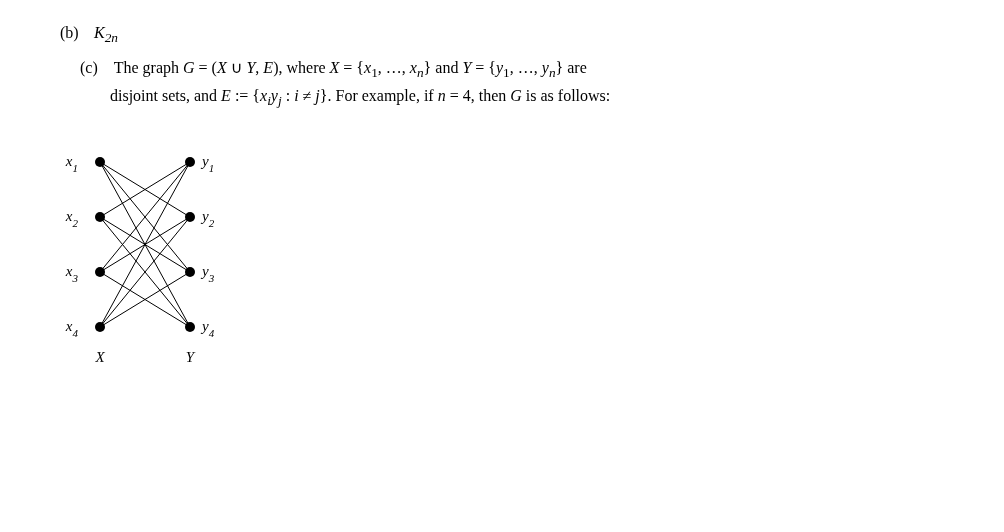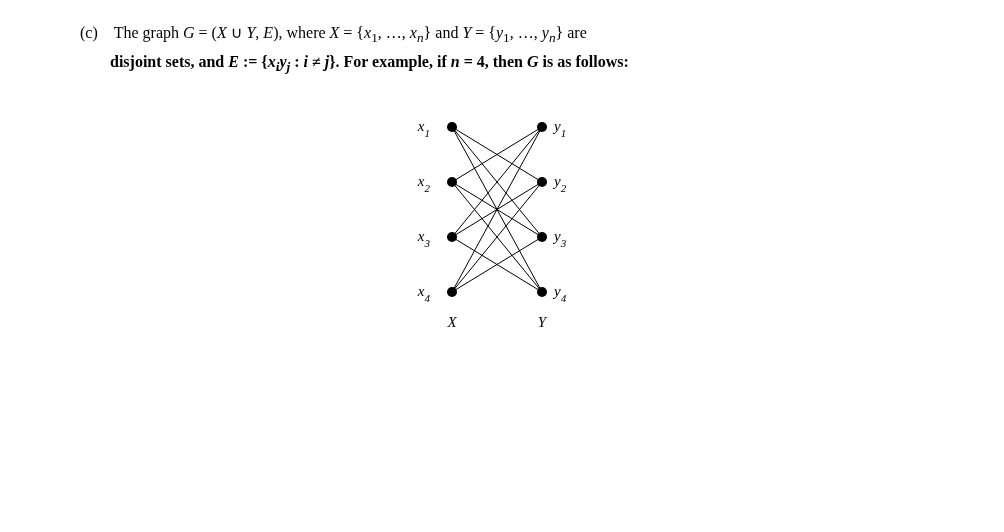--- a/index.html
+++ b/index.html
@@ -32,39 +32,44 @@
       margin-bottom: 8px;
     }
     .part-c-text {
       text-align: justify;
       padding-left: 20px;
       font-family: Liberation Serif, serif;
     }
     .part-c-second-line {
       padding-left: 50px;
       text-align: justify;
-      font-weight: bold;
     }
     .graph-container {
       display: flex;
-      justify-content: center;
+      justify-content: flex-start;
       margin-top: 20px;
       margin-bottom: 10px;
     }
     svg text {
       font-family: "Times New Roman", Times, serif;
       font-size: 15px;
     }
   </style>
 </head>
 <body>
 
 <div class="main-text">
 
 
+  <div class="part">
+    <span class="part-label">(b)</span>
+    <span>
+      <i>K</i><sub><i>2n</i></sub>
+    </span>
+  </div>
 
   <div class="part part-c">
     <div class="part-c-text">
       <span class="part-label">(c)&nbsp;&nbsp;</span>
       <span>
         The graph <i>G</i> = (<i>X</i> ∪ <i>Y</i>, <i>E</i>), where <i>X</i> = {<i>x</i><sub>1</sub>, …, <i>x<sub>n</sub></i>} and <i>Y</i> = {<i>y</i><sub>1</sub>, …, <i>y<sub>n</sub></i>} are
       </span>
     </div>
     <div class="part-c-second-line">
       disjoint sets, and <i>E</i> := {<i>x<sub>i</sub>y<sub>j</sub></i> : <i>i</i> ≠ <i>j</i>}. For example, if <i>n</i> = 4, then <i>G</i> is as follows:

